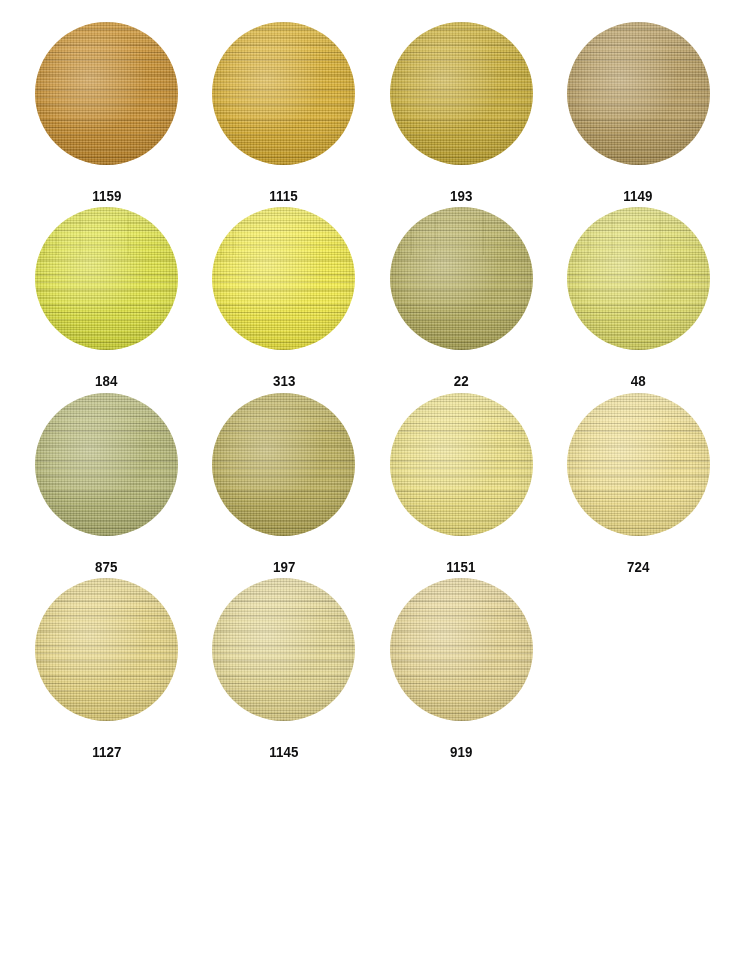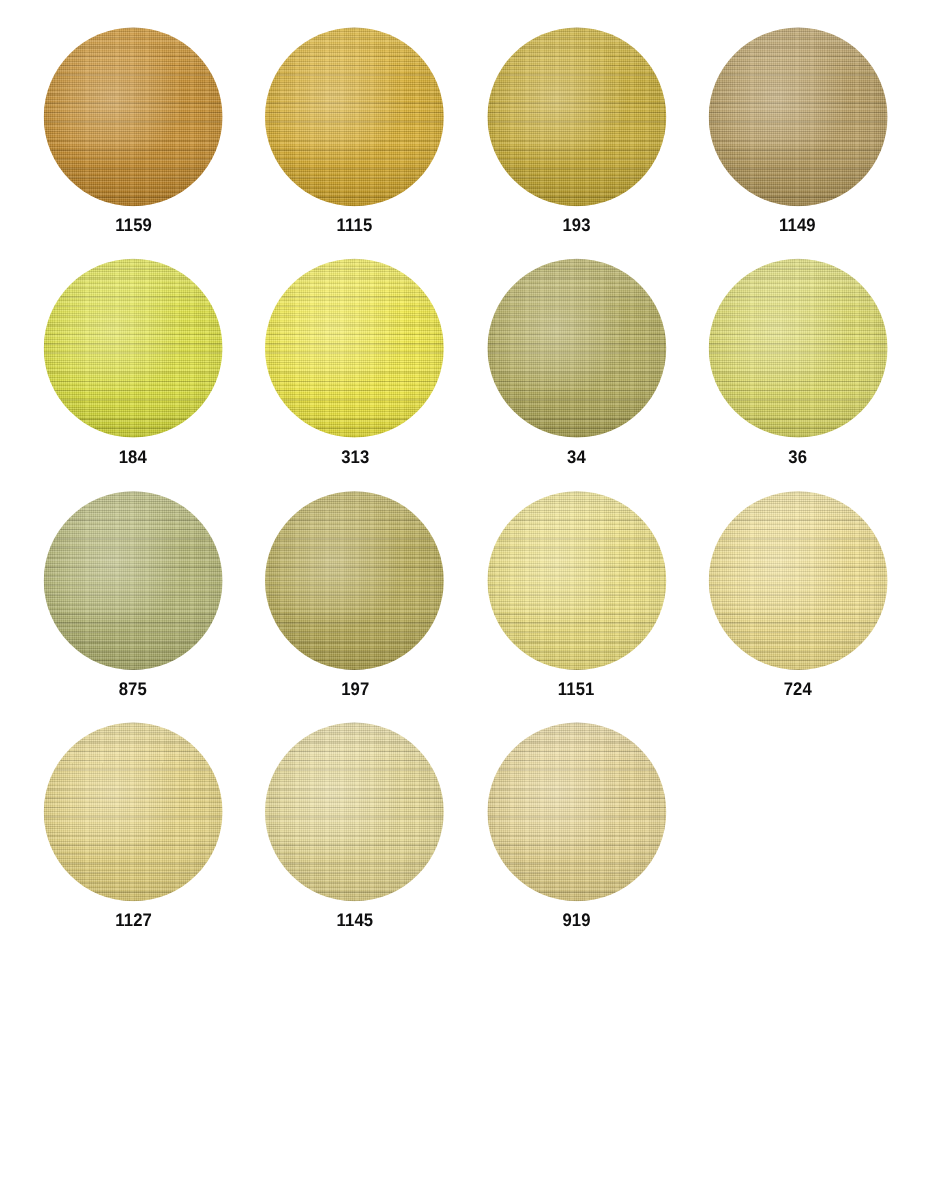--- a/index.html
+++ b/index.html
@@ -33,21 +33,21 @@
     height: 955px;
     box-sizing: border-box;
     padding: 18px 18px 10px 18px;
   }
 
   .swatch-cell {
     position: relative;
     display: flex;
     flex-direction: column;
     align-items: center;
-    justify-content: flex-start;
+    justify-content: space-between;
   }
 
   .swatch-disc-wrap {
     position: relative;
     width: 143px;
     height: 143px;
     margin-top: 4px;
   }
 
   
@@ -191,30 +191,30 @@
     </div>
 
 
 
 
     <div class="swatch-cell">
       <div class="swatch-disc-wrap">
         <div class="swatch-disc" style="background-color: rgb(187, 180, 103); background-image: linear-gradient(rgb(203, 197, 131) 0%, rgb(187, 180, 103) 30%, rgb(187, 180, 103) 62%, rgb(166, 159, 81) 100%);"></div>
         <div class="swatch-shade"></div>
       </div>
-      <div class="swatch-label" style="color: rgb(15, 15, 16);">34</div>
+      <div class="swatch-label" style="color: rgb(15, 15, 16);">22</div>
     </div>
 
 
     <div class="swatch-cell">
       <div class="swatch-disc-wrap">
         <div class="swatch-disc" style="background-color: rgb(226, 224, 114); background-image: linear-gradient(rgb(235, 234, 147) 0%, rgb(226, 224, 114) 30%, rgb(226, 224, 114) 62%, rgb(209, 207, 92) 100%);"></div>
         <div class="swatch-shade"></div>
       </div>
-      <div class="swatch-label" style="color: rgb(15, 15, 16);">36</div>
+      <div class="swatch-label" style="color: rgb(15, 15, 16);">48</div>
     </div>
 
     <div class="swatch-cell">
       <div class="swatch-disc-wrap">
         <div class="swatch-disc" style="background-color: rgb(187, 189, 125); background-image: linear-gradient(rgb(203, 205, 151) 0%, rgb(187, 189, 125) 30%, rgb(187, 189, 125) 62%, rgb(166, 168, 104) 100%);"></div>
         <div class="swatch-shade"></div>
       </div>
       <div class="swatch-label" style="color: rgb(15, 15, 16);">875</div>
     </div>
 

